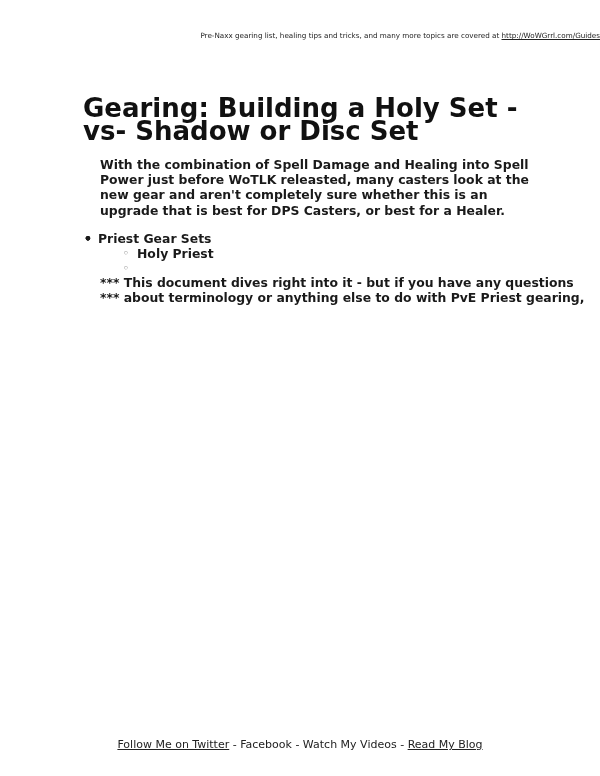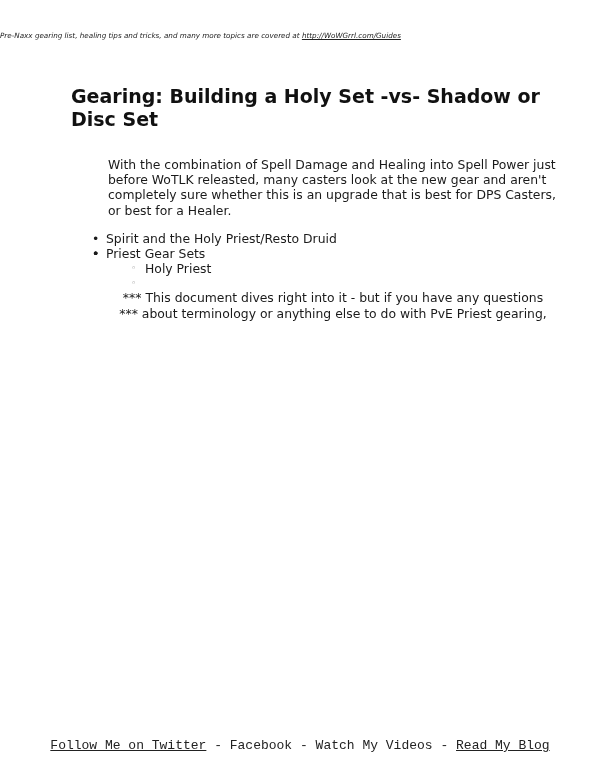--- a/index.html
+++ b/index.html
@@ -13,49 +13,49 @@
     position: relative;
     overflow: hidden;
     font-family: "DejaVu Sans", sans-serif;
     color: #1a1a1a;
   }
   .header-note {
     position: absolute;
     top: 31px;
     left: 0;
     width: 600px;
-    text-align: left;
+    text-align: right;
     font-size: 7.2px;
     color: #222;
     white-space: nowrap;
-    font-style: italic;
   }
   a {
     color: #222;
     text-decoration: underline;
   }
   .title {
     position: absolute;
     top: 85px;
     left: 71px;
     width: 470px;
-    margin: 0;
-    font-size: 19px;
+    margin: 12px;
+    font-size: 26px;
     font-weight: bold;
     line-height: 23px;
     color: #111;
   }
   .body {
     position: absolute;
     top: 157px;
-    left: 108px;
+    left: 100px;
     width: 450px;
     font-size: 12.4px;
     line-height: 15.2px;
     color: #1a1a1a;
+    font-weight: bold;
   }
   .body p {
     margin: 0;
   }
   .para2 {
     margin-top: 15px !important;
   }
   ul.topics {
     margin: 13px 0 0 -16px;
     padding: 0;
@@ -92,42 +92,40 @@
   .notes div {
     white-space: nowrap;
     text-align: center;
   }
   .footer {
     position: absolute;
     top: 738px;
     left: 0;
     width: 600px;
     text-align: center;
-    font-size: 13px;
+    font-size: 11px;
     color: #222;
     white-space: nowrap;
-    font-family: Liberation Mono, monospace;
   }
 </style>
 </head>
 <body>
 
 <div class="header-note">
   <span>Pre-Naxx gearing list, healing tips and tricks, and many more topics are covered at </span><a>http://WoWGrrl.com/Guides</a>
 </div>
 
 <h1 class="title">Gearing:  Building a Holy Set -vs- Shadow or Disc Set</h1>
 
 <div class="body">
   <p>With the combination of Spell Damage and Healing into Spell Power just before WoTLK releasted, many casters look at the new gear and aren't completely sure whether this is an upgrade that is best for DPS Casters, or best for a Healer.</p>
 
   <ul class="topics">
     <li>
       <span class="bullet">•</span>
-      <span>Spirit and the Holy Priest/Resto Druid</span>
     </li>
     <li>
       <span class="bullet">•</span>
     </li>
     <li>
       <span class="bullet">•</span>
     </li>
     <li>
       <span class="bullet">•</span>
       <span>Priest Gear Sets</span>

